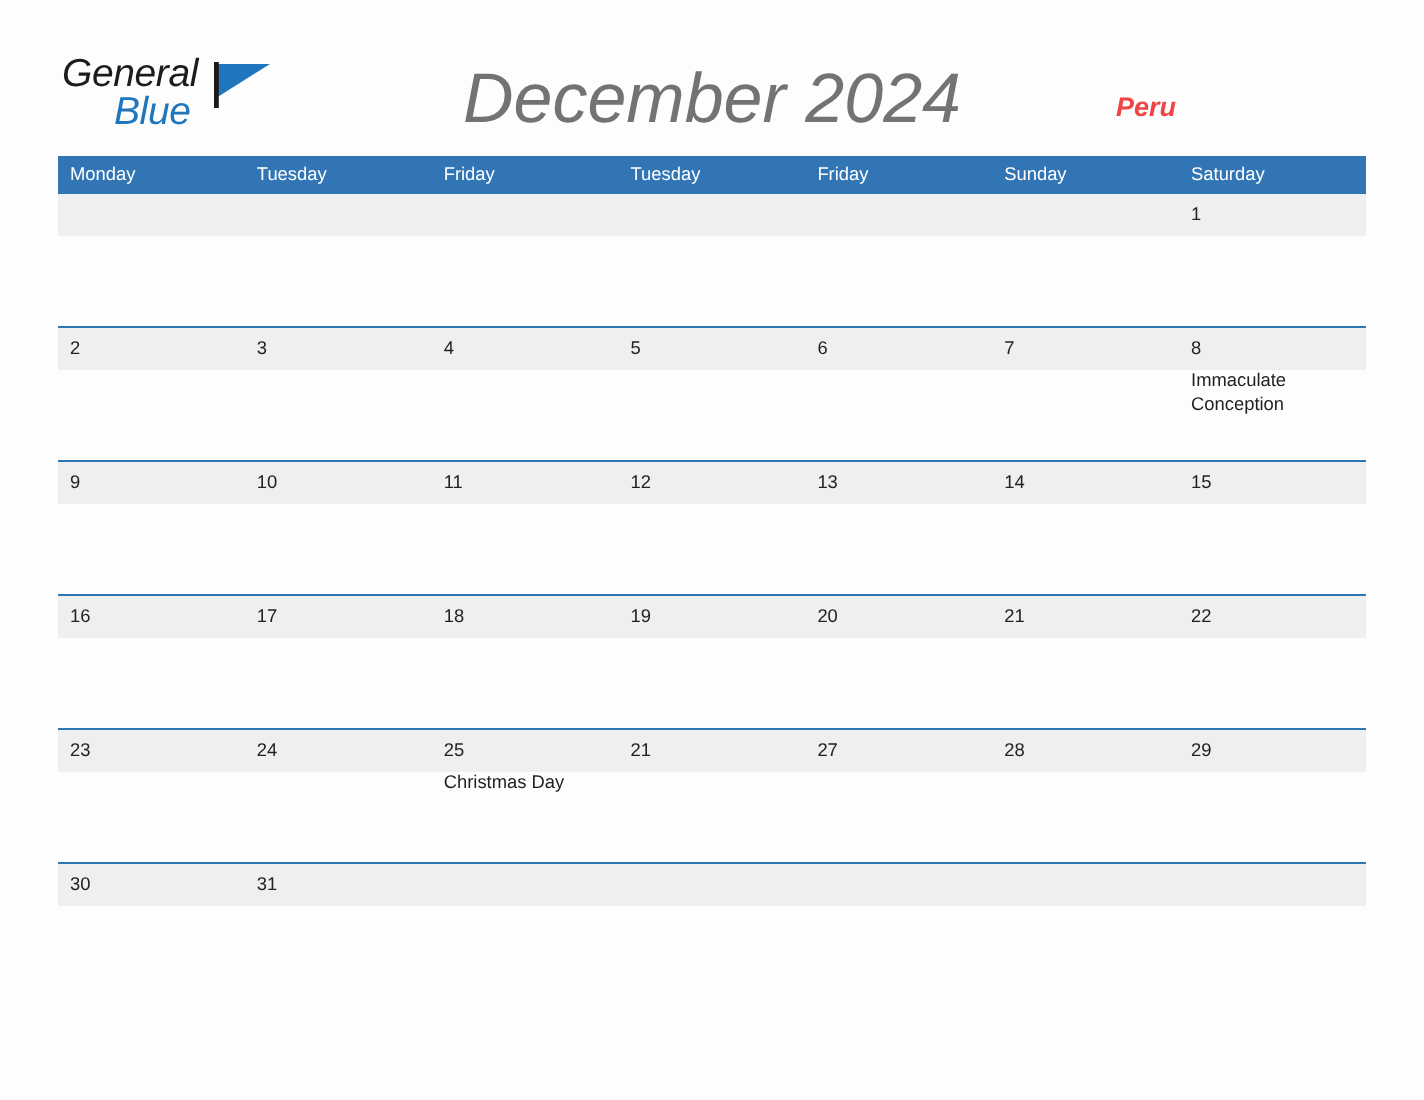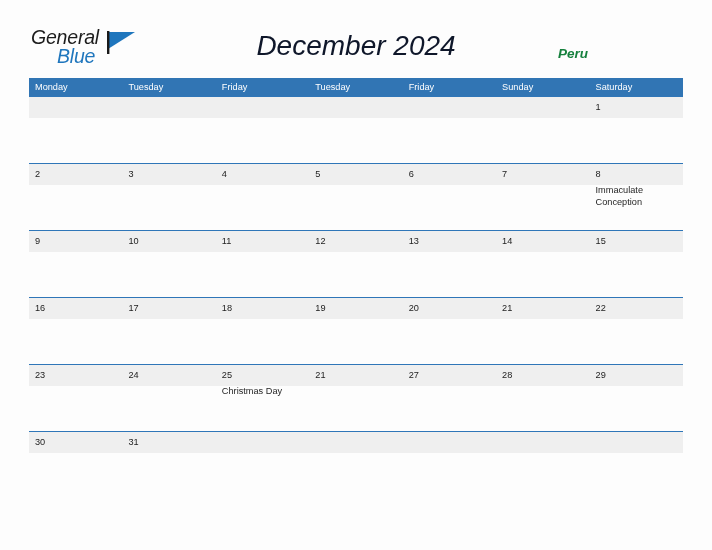--- a/index.html
+++ b/index.html
@@ -67,33 +67,33 @@
     width: 29px;
     height: 23px;
   }
 
   .cal-title {
     position: absolute;
     left: 0;
     top: 30px;
     width: 712px;
     text-align: center;
-    font-size: 28px;
+    font-size: 35px;
     font-weight: normal;
-    color: #0f172a;
+    color: #737373;
     letter-spacing: 0px;
   }
 
   .country {
     position: absolute;
     right: 28px;
     top: 46px;
     font-size: 13.5px;
     font-weight: bold;
-    color: #15803d;
+    color: #ef4444;
   }
 
   
   .calendar {
     position: absolute;
     left: 29px;
     top: 78px;
     width: 654px;
   }
 

